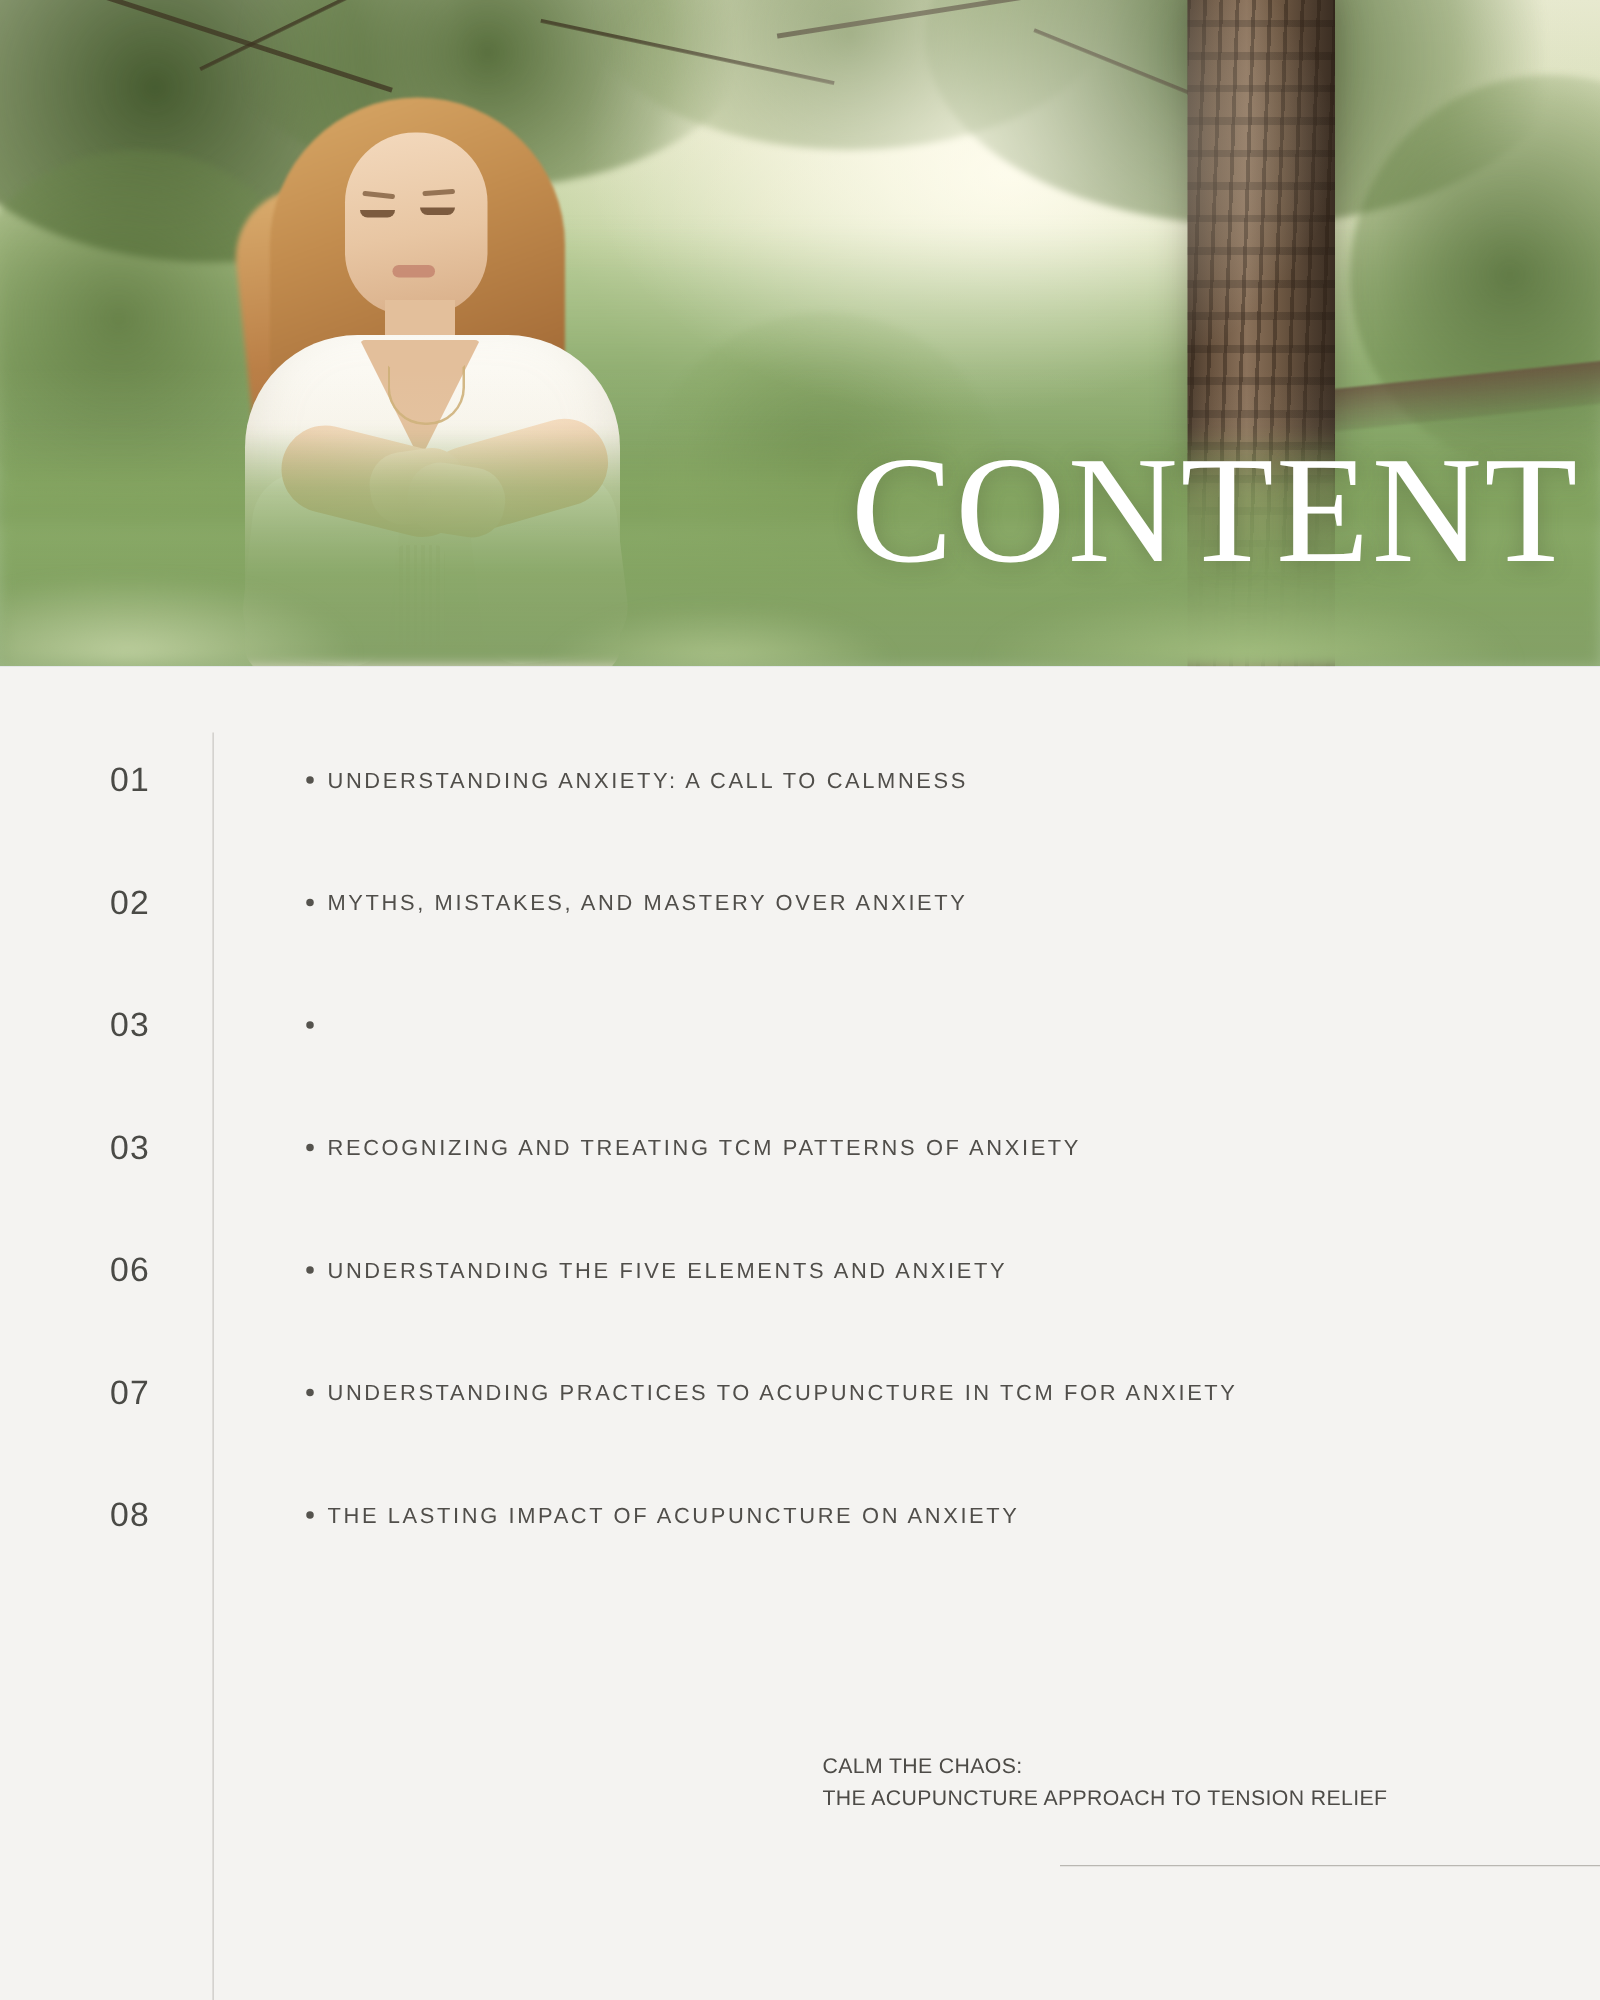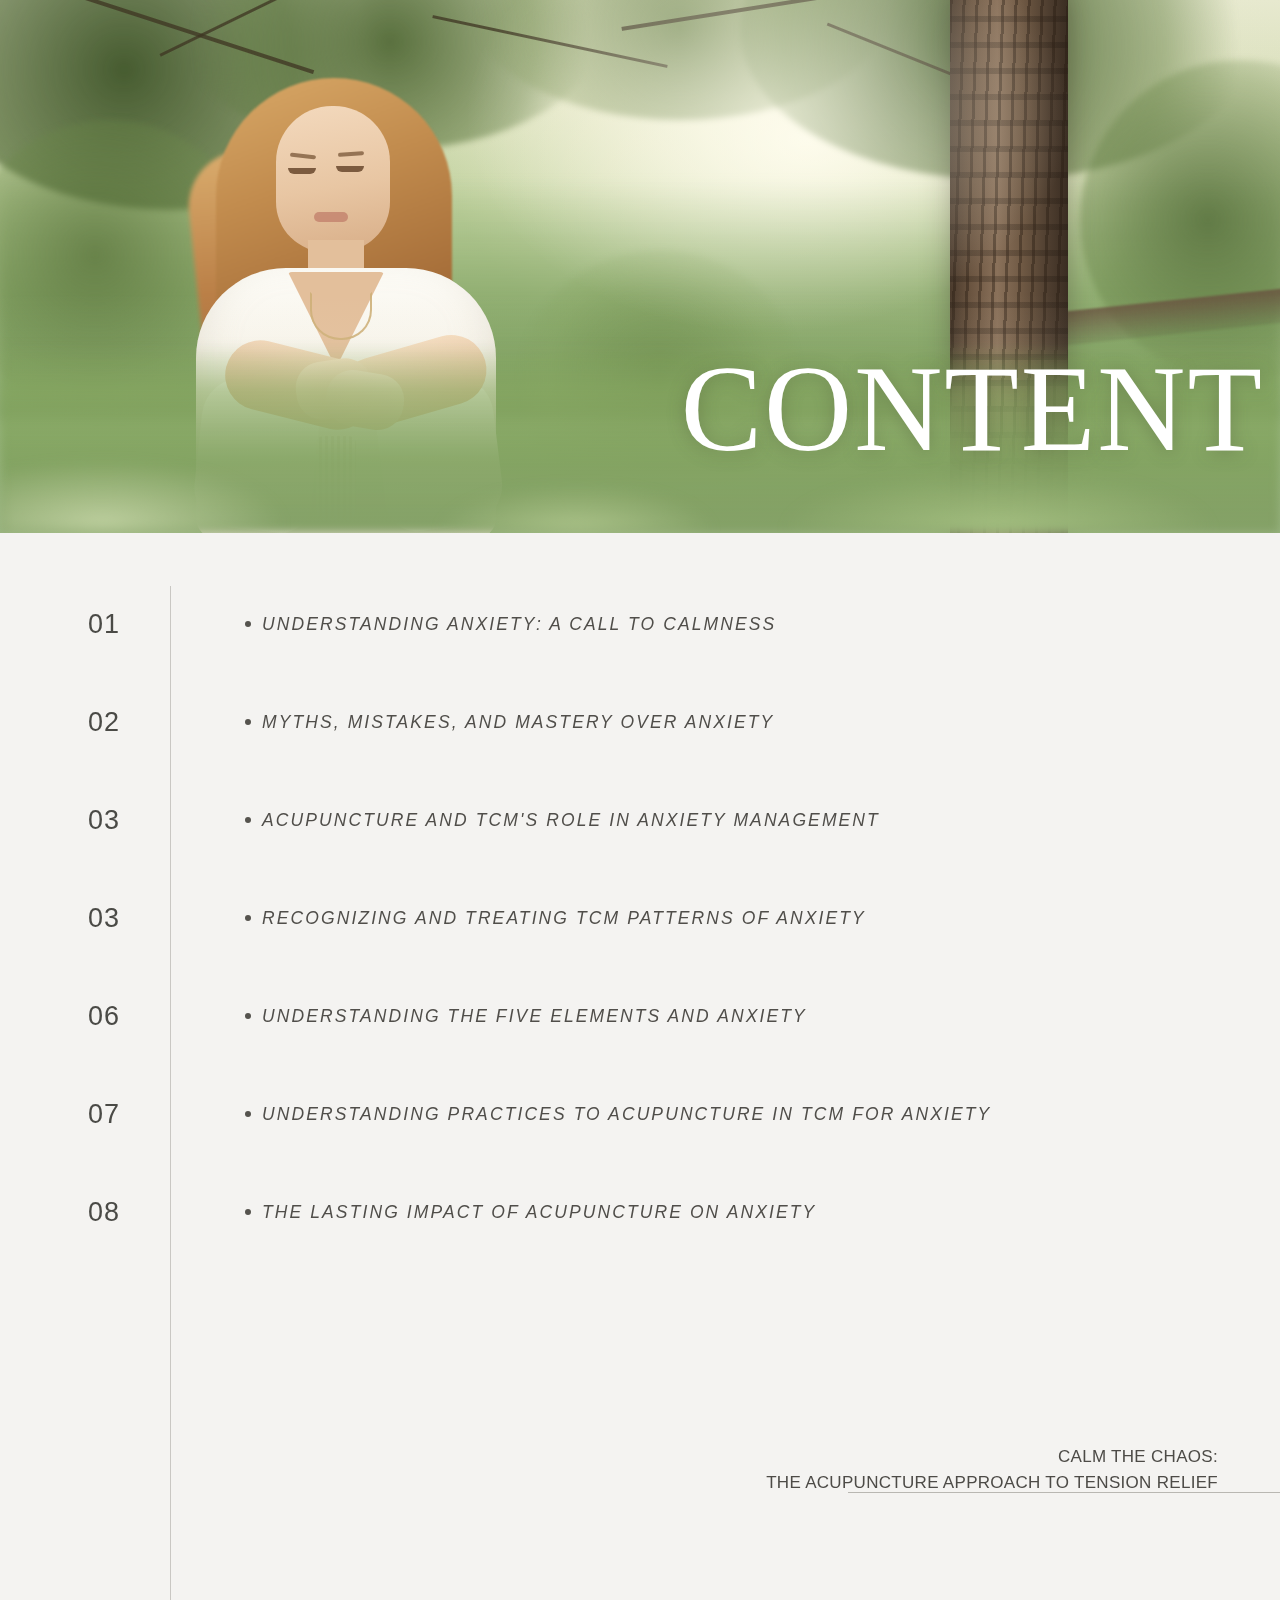--- a/index.html
+++ b/index.html
@@ -349,30 +349,29 @@
     border-radius: 50%;
     background: #55534e;
   }
   .toc-text {
     position: absolute;
     left: 262px;
     font-size: 17.5px;
     letter-spacing: 2.1px;
     color: #504e4a;
     white-space: nowrap;
-    font-style: italic;
   }
 
   
   .footer {
     position: absolute;
     right: 62px;
-    top: 1444px;
+    top: 1400px;
     width: 560px;
-    text-align: right;
+    text-align: left;
   }
   .footer-line {
     font-size: 17px;
     color: #4d4b47;
     letter-spacing: 0.3px;
     line-height: 1.55;
   }
   .footer-rule {
     position: absolute;
     right: 0;
@@ -451,21 +450,20 @@
 
     <div class="toc-row">
       <span class="toc-num">02</span>
       <span class="toc-bullet"></span>
       <span class="toc-text">MYTHS, MISTAKES, AND MASTERY OVER ANXIETY</span>
     </div>
 
     <div class="toc-row">
       <span class="toc-num">03</span>
       <span class="toc-bullet"></span>
-      <span class="toc-text">ACUPUNCTURE AND TCM'S ROLE IN ANXIETY MANAGEMENT</span>
     </div>
 
 
     <div class="toc-row">
       <span class="toc-num">03</span>
       <span class="toc-bullet"></span>
       <span class="toc-text">RECOGNIZING AND TREATING TCM PATTERNS OF ANXIETY</span>
     </div>
 
     <div class="toc-row">

